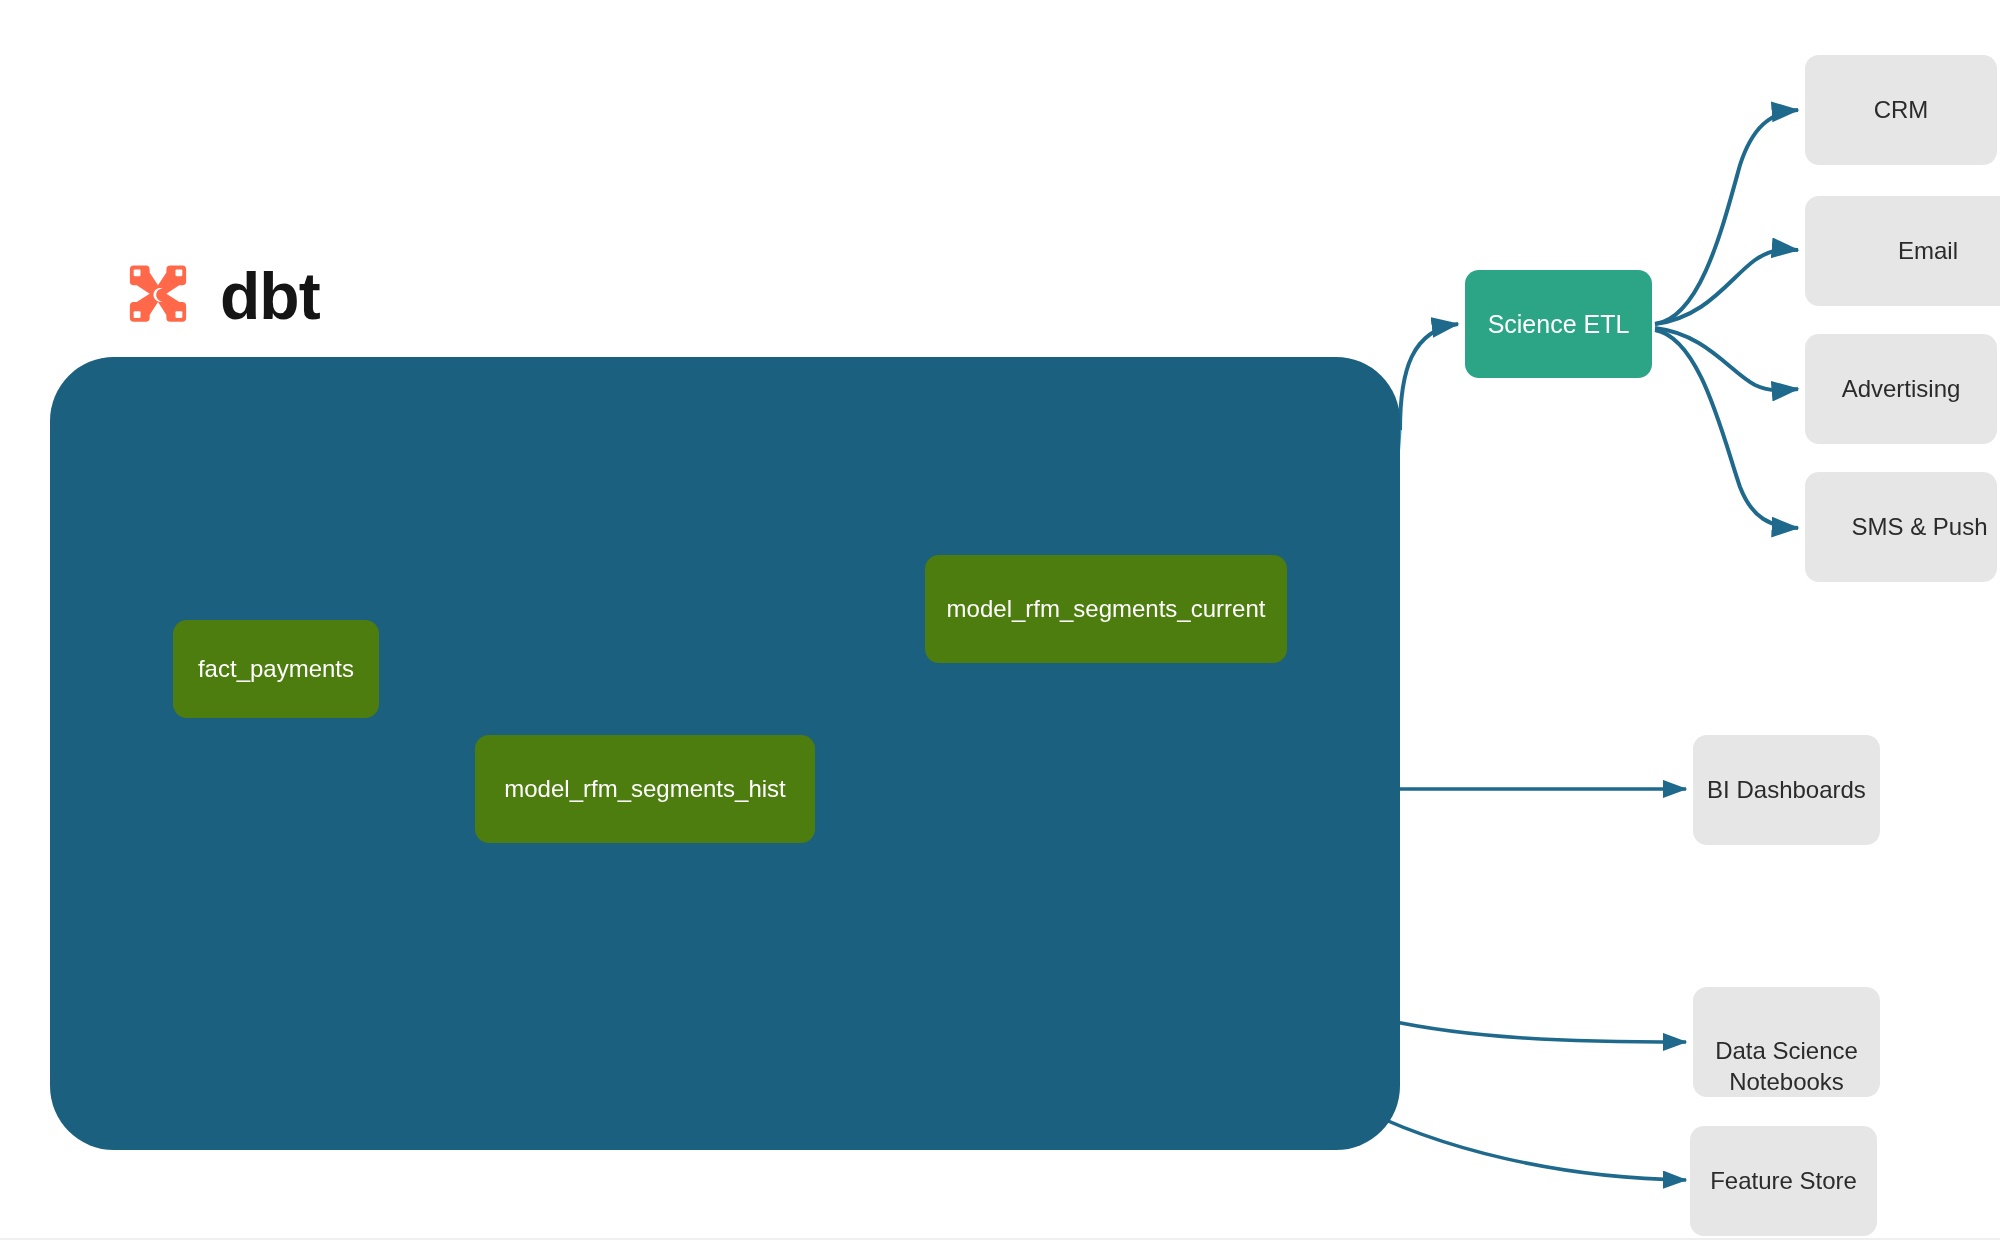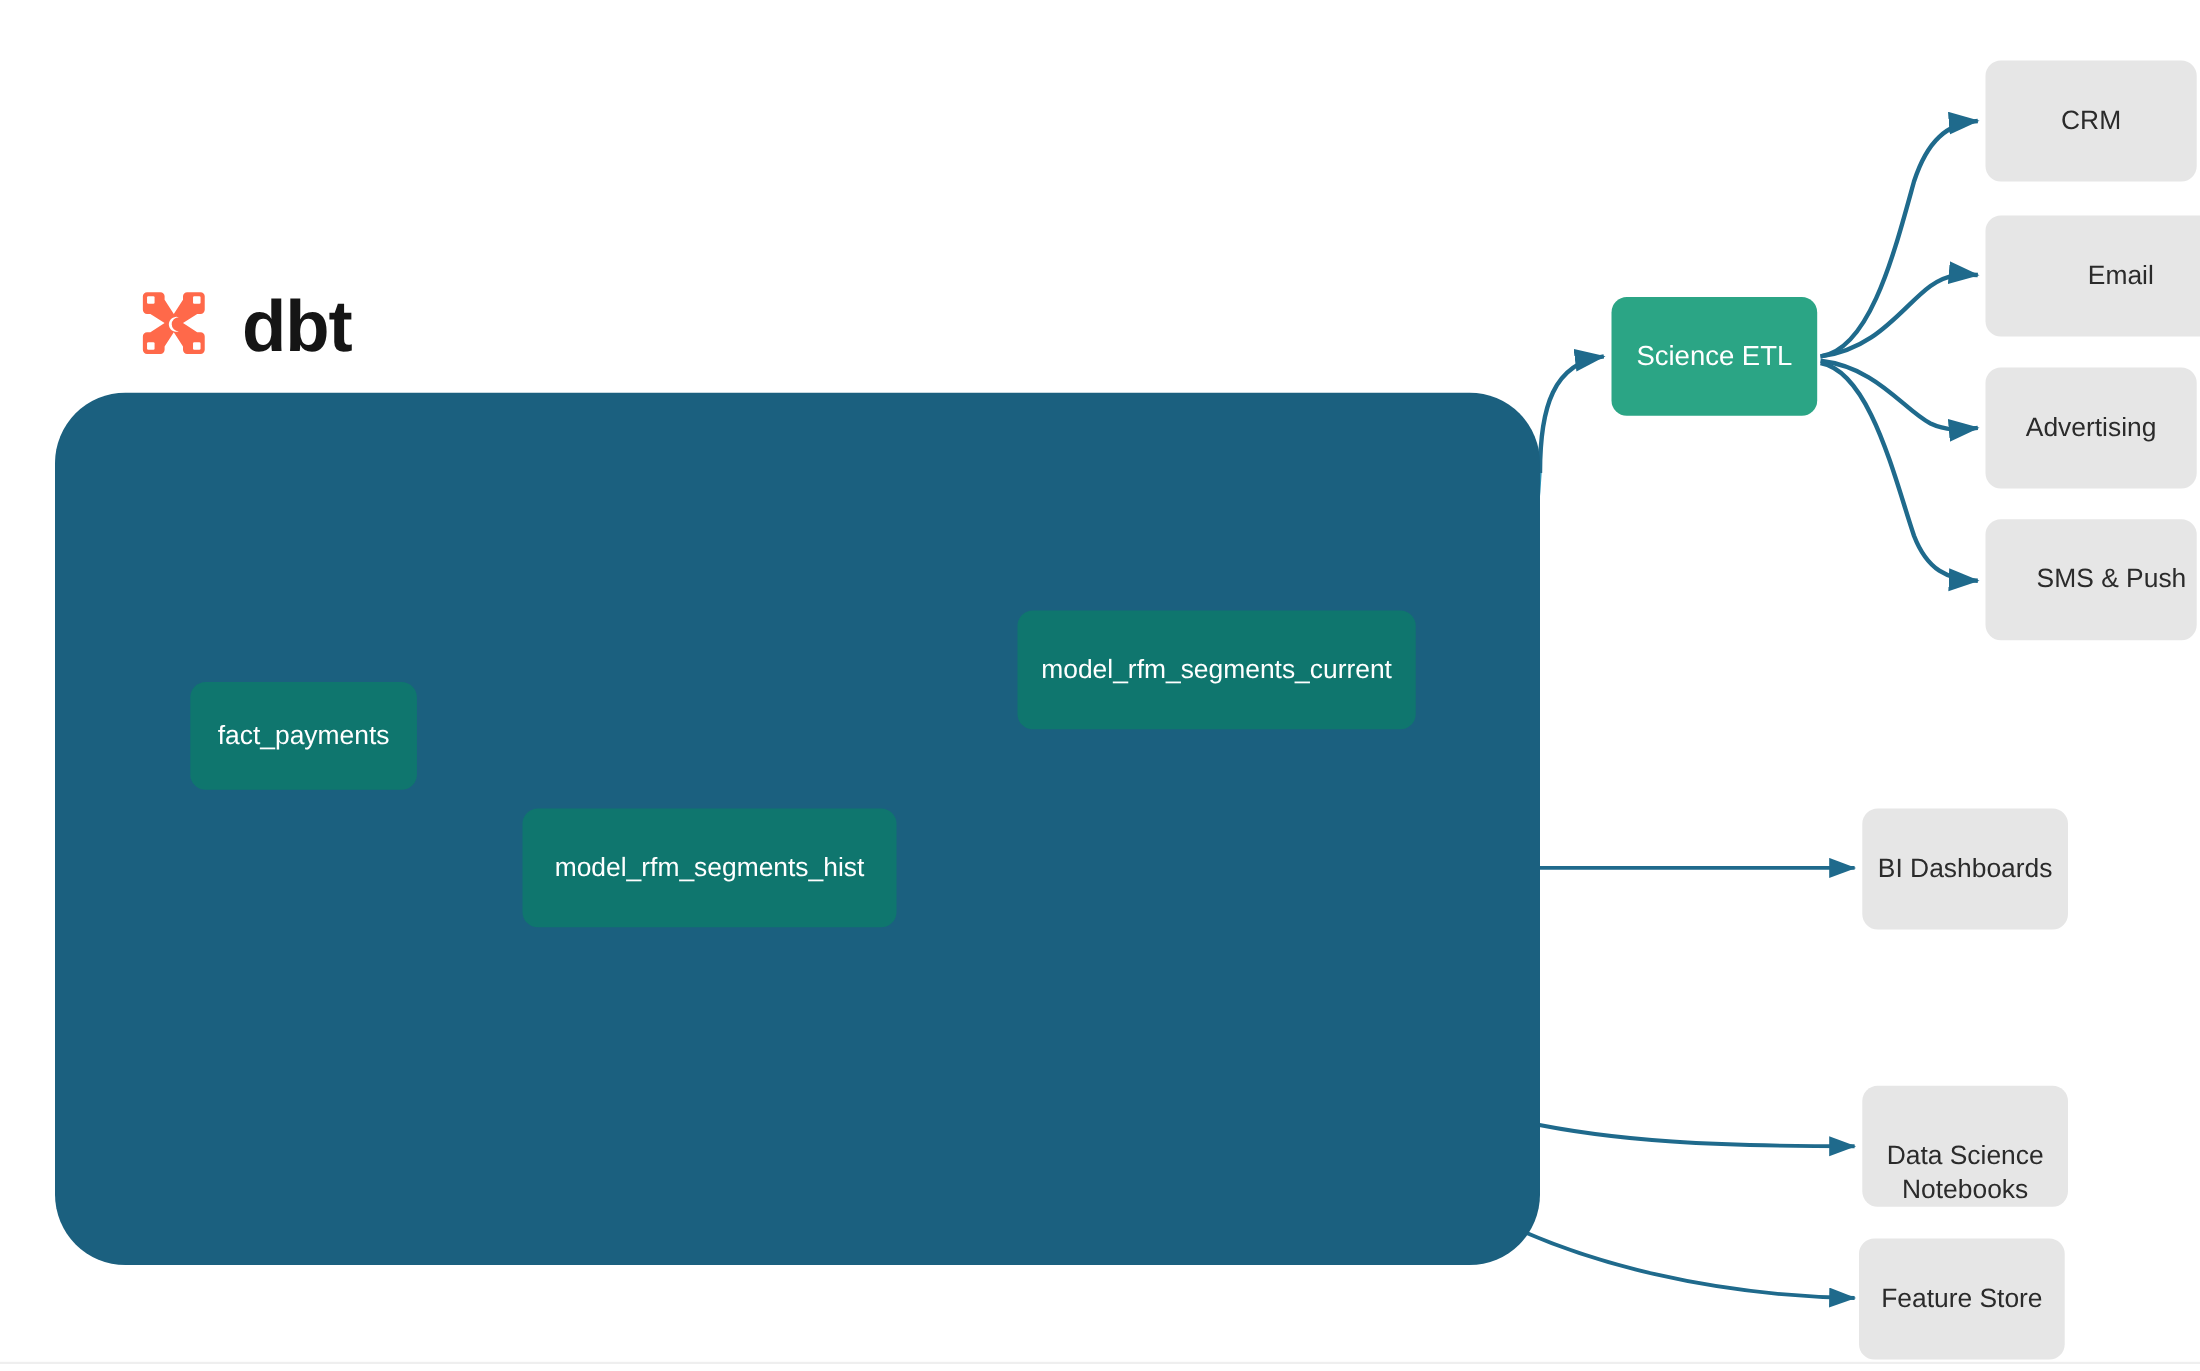--- a/index.html
+++ b/index.html
@@ -63,21 +63,21 @@
   
   .node {
     position: absolute;
     display: flex;
     align-items: center;
     justify-content: center;
     text-align: center;
     box-sizing: border-box;
   }
   .node-model {
-    background: #0f766e;
+    background: #4d7c0f;
     color: #ffffff;
     border-radius: 14px;
     font-size: 24px;
     padding: 0 24px;
   }
   .node-green {
     background: #2BA585;
     color: #ffffff;
     border-radius: 14px;
     font-size: 25px;

